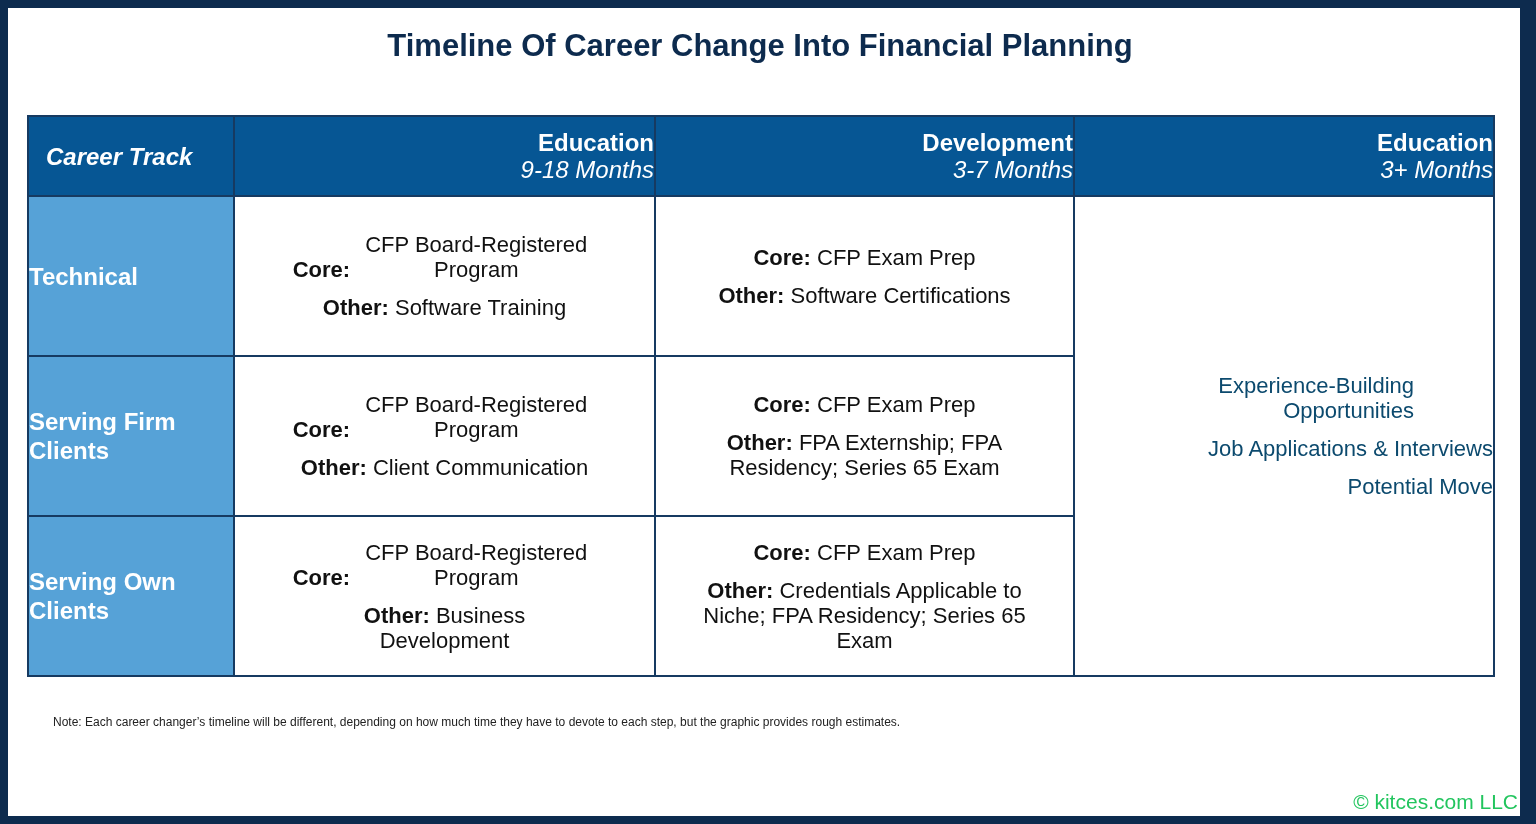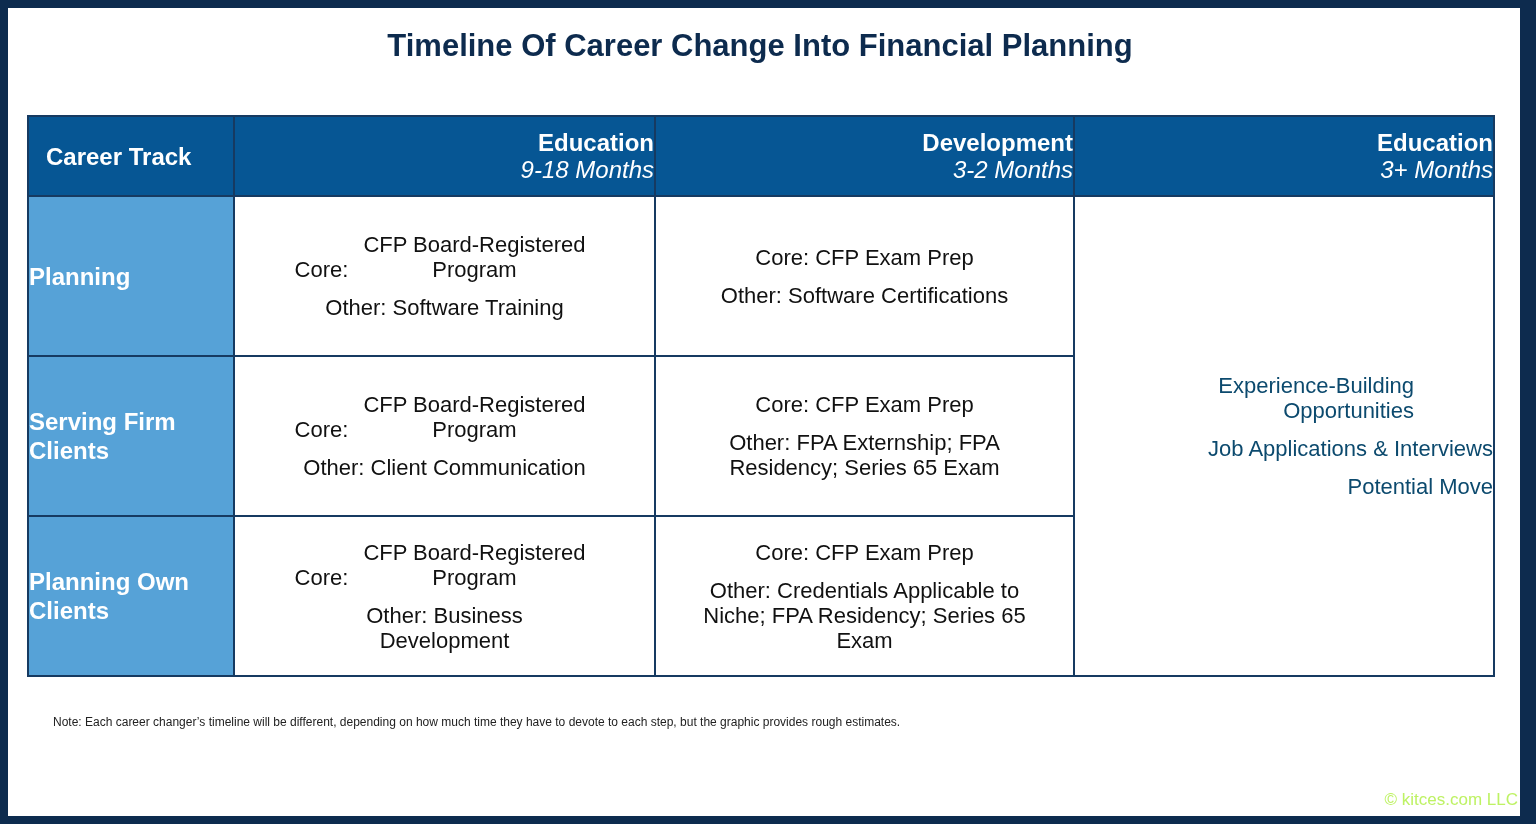--- a/index.html
+++ b/index.html
@@ -24,41 +24,41 @@
   table.grid td, table.grid th {
     border: 2px solid #163a61;
     padding: 0;
   }
   th.hd {
     background: #065694; color: #ffffff; height: 78px;
     font-size: 24px; text-align: right; vertical-align: middle; line-height: 27px;
   }
   th.hd .h-title { font-weight: bold; display: block; }
   th.hd .h-sub { font-weight: normal; display: block; font-style: italic; }
-  th.hd.first { text-align: left; padding-left: 17px; font-weight: bold; }
+  th.hd.first { text-align: left; padding-left: 17px; font-weight: bold; font-style: italic; }
   td.track {
     background: #56a2d7; color: #ffffff; font-weight: bold;
     font-size: 24px; line-height: 29px; padding-left: 17px; vertical-align: middle;
   }
   td.cell {
     background: #ffffff; color: #111111; text-align: center; vertical-align: middle;
     font-size: 22px; line-height: 25px; height: 158px;
   }
   .para { margin: 0 0 13px 0; }
   .para:last-child { margin-bottom: 0; }
-  .lbl { font-weight: normal; }
+  .lbl { font-weight: bold; }
   td.trans { background: #ffffff; text-align: right; vertical-align: middle;
     font-size: 22px; line-height: 25px; color: #0c4a6e; }
   .note {
     position: absolute; left: 53px; top: 710px; width: 1000px;
     font-size: 12px; line-height: 25px; color: #222222;
   }
   .copy {
     position: absolute; right: 18px; top: 790px;
-    font-size: 17px; color: #bef264;
+    font-size: 21px; color: #22c55e;
   }
 </style>
 </head>
 <body>
 
 <div class="frame"></div>
 
 <div class="title">Timeline Of Career Change Into Financial Planning</div>
 
 <table class="grid">
@@ -70,30 +70,30 @@
   </colgroup>
   <tbody>
       <tr>
     <th class="hd first"><span>Career Track</span></th>
     <th class="hd">
       <span class="h-title">Education</span>
       <span class="h-sub">9-18 Months</span>
     </th>
     <th class="hd">
       <span class="h-title">Development</span>
-      <span class="h-sub">3-2 Months</span>
+      <span class="h-sub">3-7 Months</span>
     </th>
     <th class="hd">
       <span class="h-title">Education</span>
       <span class="h-sub">3+ Months</span>
     </th>
   </tr>
 
   <tr>
-    <td class="track"><span>Planning</span></td>
+    <td class="track"><span>Technical</span></td>
     <td class="cell">
       <p class="para"><span class="lbl">Core:</span> <span style="display:inline-block;max-width:240px">CFP Board-Registered Program</span></p>
       <p class="para"><span class="lbl">Other:</span> <span>Software Training</span></p>
     </td>
     <td class="cell">
       <p class="para"><span class="lbl">Core:</span> <span>CFP Exam Prep</span></p>
       <p class="para"><span class="lbl">Other:</span> <span>Software Certifications</span></p>
     </td>
     <td class="trans" rowspan="3">
       <p class="para" style="max-width:260px;margin-left:auto;margin-right:auto">Experience-Building Opportunities</p>
@@ -108,21 +108,21 @@
       <p class="para"><span class="lbl">Core:</span> <span style="display:inline-block;max-width:240px">CFP Board-Registered Program</span></p>
       <p class="para"><span class="lbl">Other:</span> <span>Client Communication</span></p>
     </td>
     <td class="cell">
       <p class="para"><span class="lbl">Core:</span> <span>CFP Exam Prep</span></p>
       <p class="para" style="max-width:370px;margin-left:auto;margin-right:auto"><span class="lbl">Other:</span> <span>FPA Externship; FPA Residency; Series 65 Exam</span></p>
     </td>
   </tr>
 
   <tr>
-    <td class="track"><span style="display:inline-block;max-width:170px">Planning Own Clients</span></td>
+    <td class="track"><span style="display:inline-block;max-width:170px">Serving Own Clients</span></td>
     <td class="cell">
       <p class="para"><span class="lbl">Core:</span> <span style="display:inline-block;max-width:240px">CFP Board-Registered Program</span></p>
       <p class="para" style="max-width:240px;margin-left:auto;margin-right:auto"><span class="lbl">Other:</span> <span>Business Development</span></p>
     </td>
     <td class="cell">
       <p class="para"><span class="lbl">Core:</span> <span>CFP Exam Prep</span></p>
       <p class="para" style="max-width:345px;margin-left:auto;margin-right:auto"><span class="lbl">Other:</span> <span>Credentials Applicable to Niche; FPA Residency; Series 65 Exam</span></p>
     </td>
   </tr>
 </tbody>

